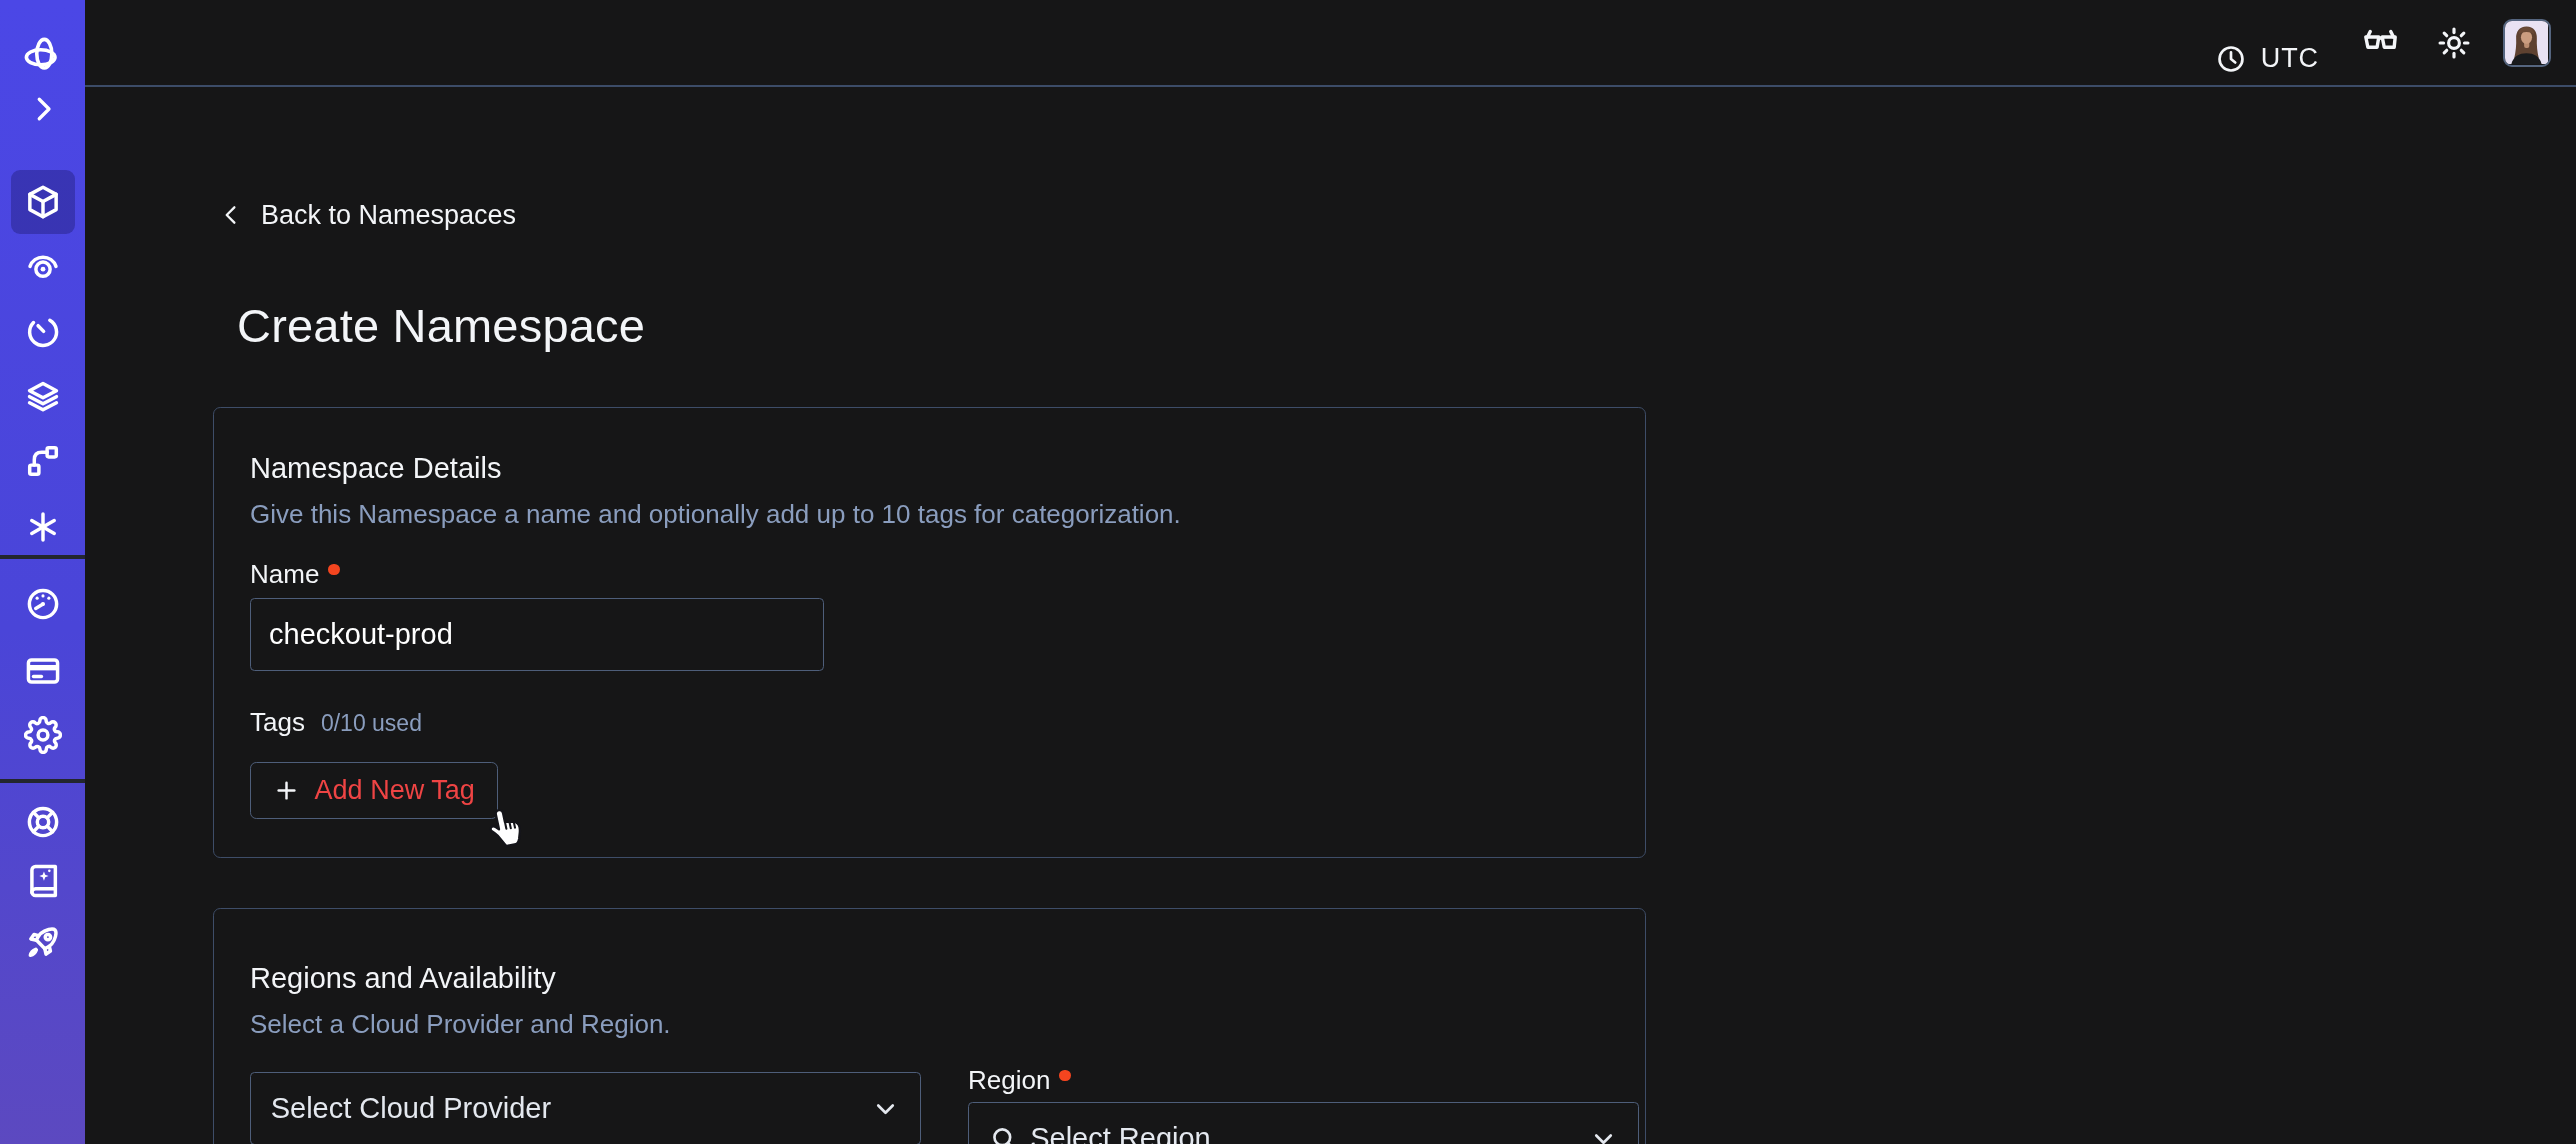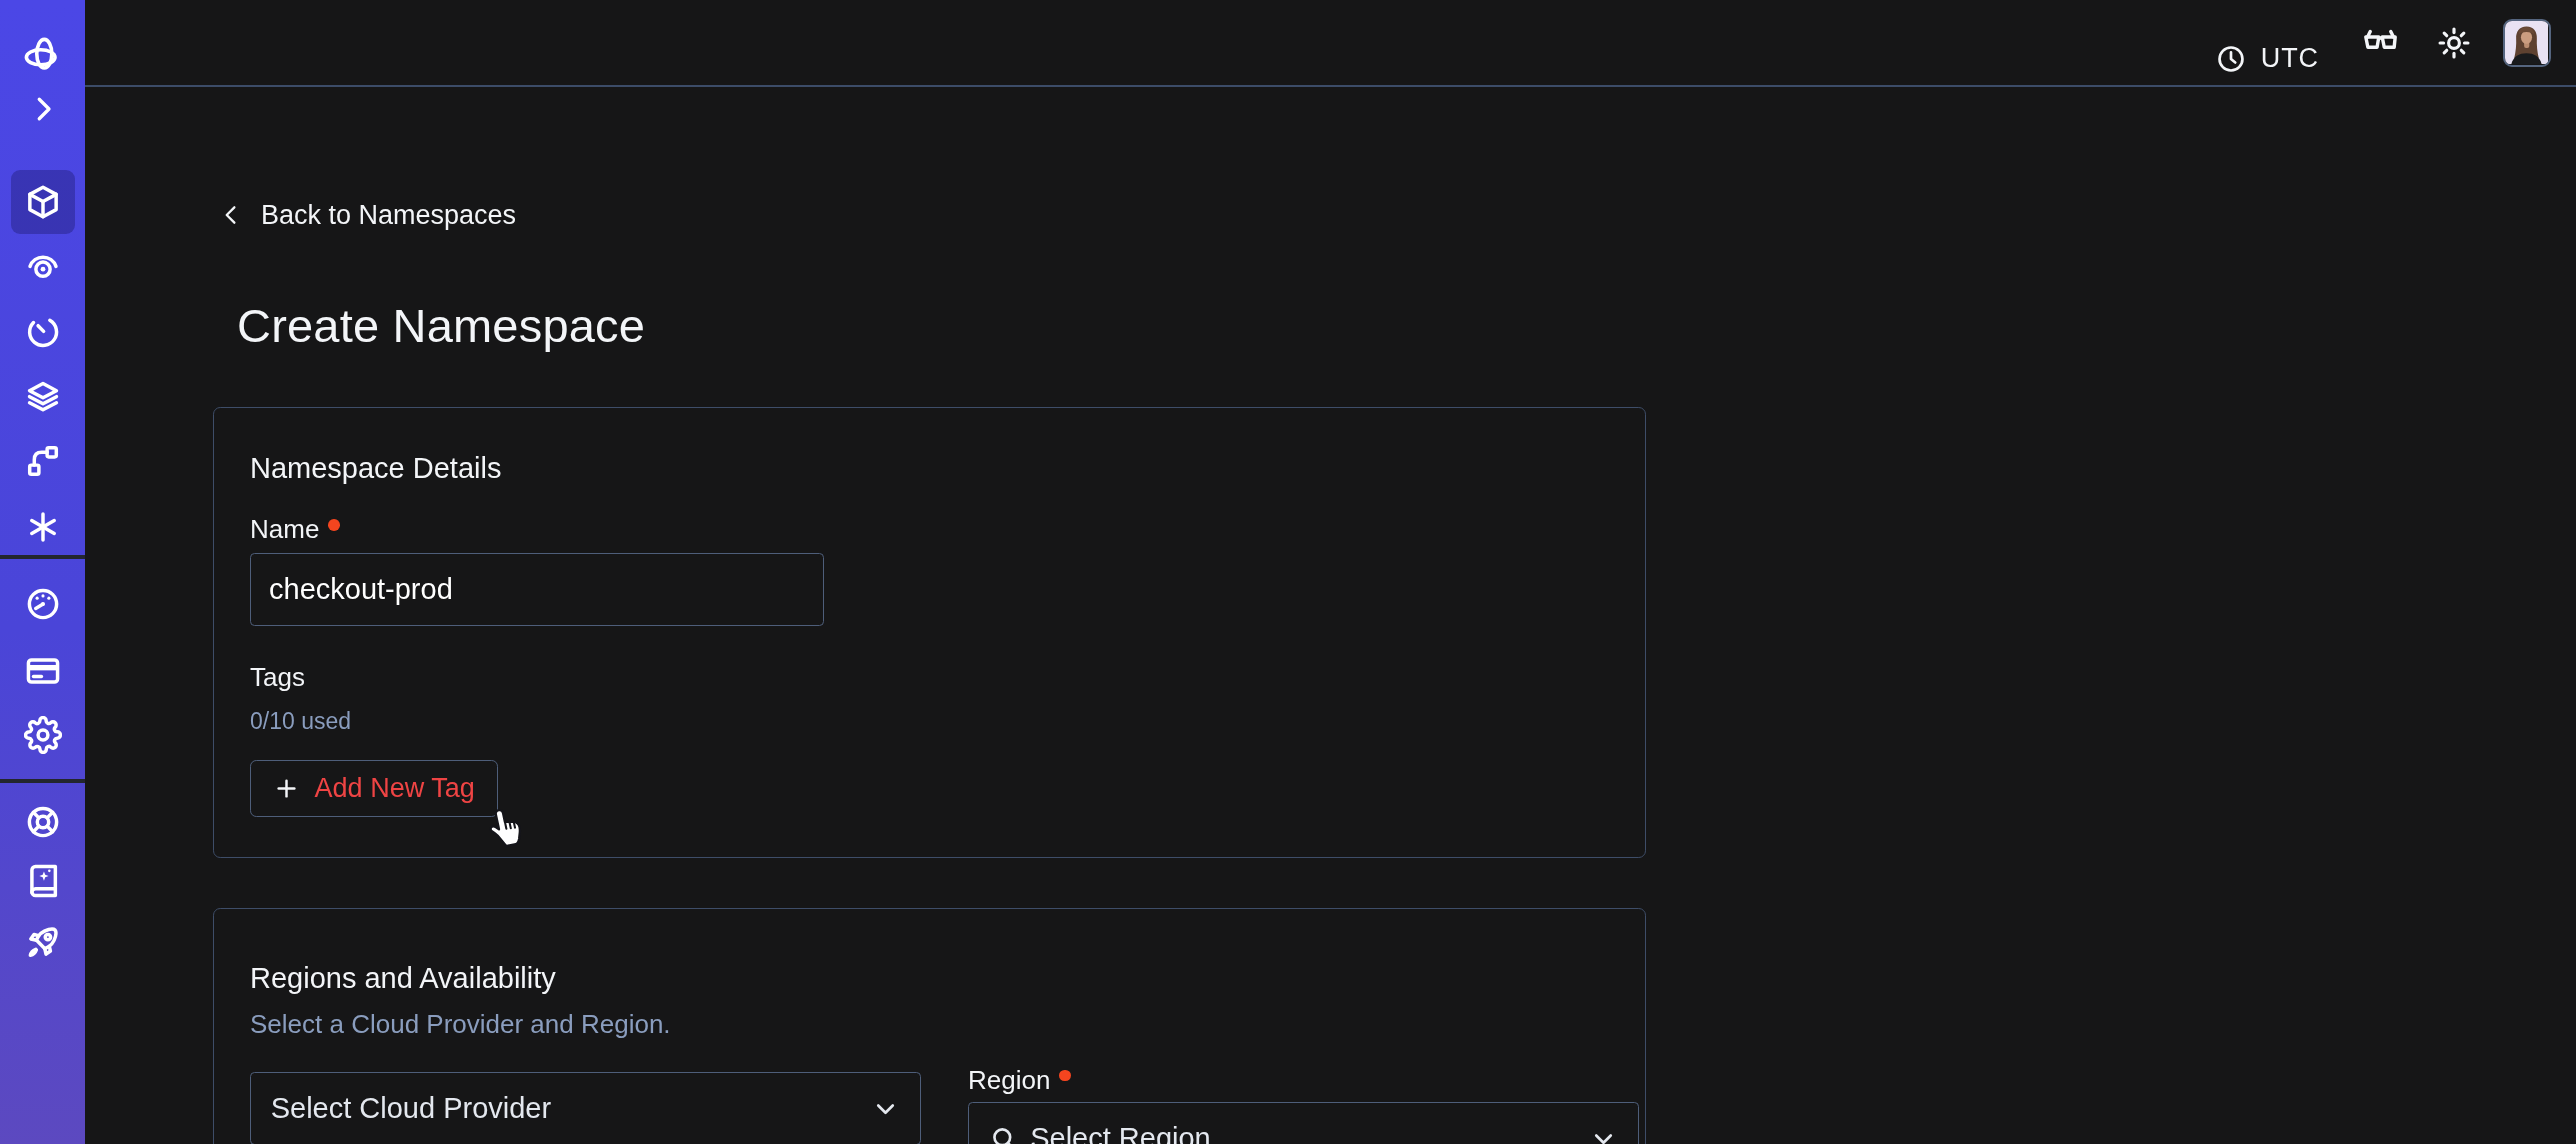--- a/index.html
+++ b/index.html
@@ -41,21 +41,21 @@
 
   .field-label { display:flex; align-items:flex-start; gap:9px; font-size:26px;
     color:#f3f5f8; line-height:30px; font-weight:500; }
   .req-dot { width:11.6px; height:11.6px; border-radius:50%; background:#f4451f; margin-top:5.4px; }
 
   .name-row { margin-top:29px; }
   .text-input { margin-top:9px; width:574px; height:73px; background:transparent;
     border:1.8px solid #4e5e7a; border-radius:4.5px; color:#fff; font-size:29px;
     padding:0 18px; outline:none; font-family:inherit; }
 
-  .tags-row { margin-top:36px; display:flex; align-items:baseline; gap:16px;flex-direction:column; }
+  .tags-row { margin-top:36px; display:flex; align-items:baseline; gap:16px; }
   .tags-usage { font-size:23px; color:#8a9dbe; }
 
   .add-tag-btn { margin-top:25px; width:248px; height:57px; border:1.8px solid #4e5e7a;
     border-radius:6.3px; background:transparent; display:flex; align-items:center;
     justify-content:center; gap:14.3px; color:#ef4444; font-size:27px; cursor:pointer; }
 
   .select-grid { margin-top:25px; display:flex; gap:47px; }
   .select-col { width:671px; }
   .select-box { margin-top:7.2px; width:671px; height:73px; border:1.8px solid #4e5e7a;
     border-radius:4.5px; display:flex; align-items:center; padding:0 19.7px; gap:12.5px;
@@ -223,20 +223,21 @@
     <svg width="23" height="32" viewBox="0 0 24 24" fill="none" stroke="#f3f5f8" stroke-width="2.4" stroke-linecap="round" stroke-linejoin="round">
       <path d="M15 4 L7 12 L15 20"></path>
     </svg>
     <span>Back to Namespaces</span>
   </div>
 
   <h1 class="page-title">Create Namespace</h1>
 
   <section class="card card1">
     <div class="card-title">Namespace Details</div>
+    <div class="card-sub">Give this Namespace a name and optionally add up to 10 tags for categorization.</div>
 
     <div class="field-label name-row">
       <span>Name</span>
       <span class="req-dot"></span>
     </div>
     <input class="text-input" type="text" value="checkout-prod" style="">
 
     <div class="tags-row">
       <span class="field-label" style="margin:0">Tags</span>
       <span class="tags-usage">0/10 used</span>

